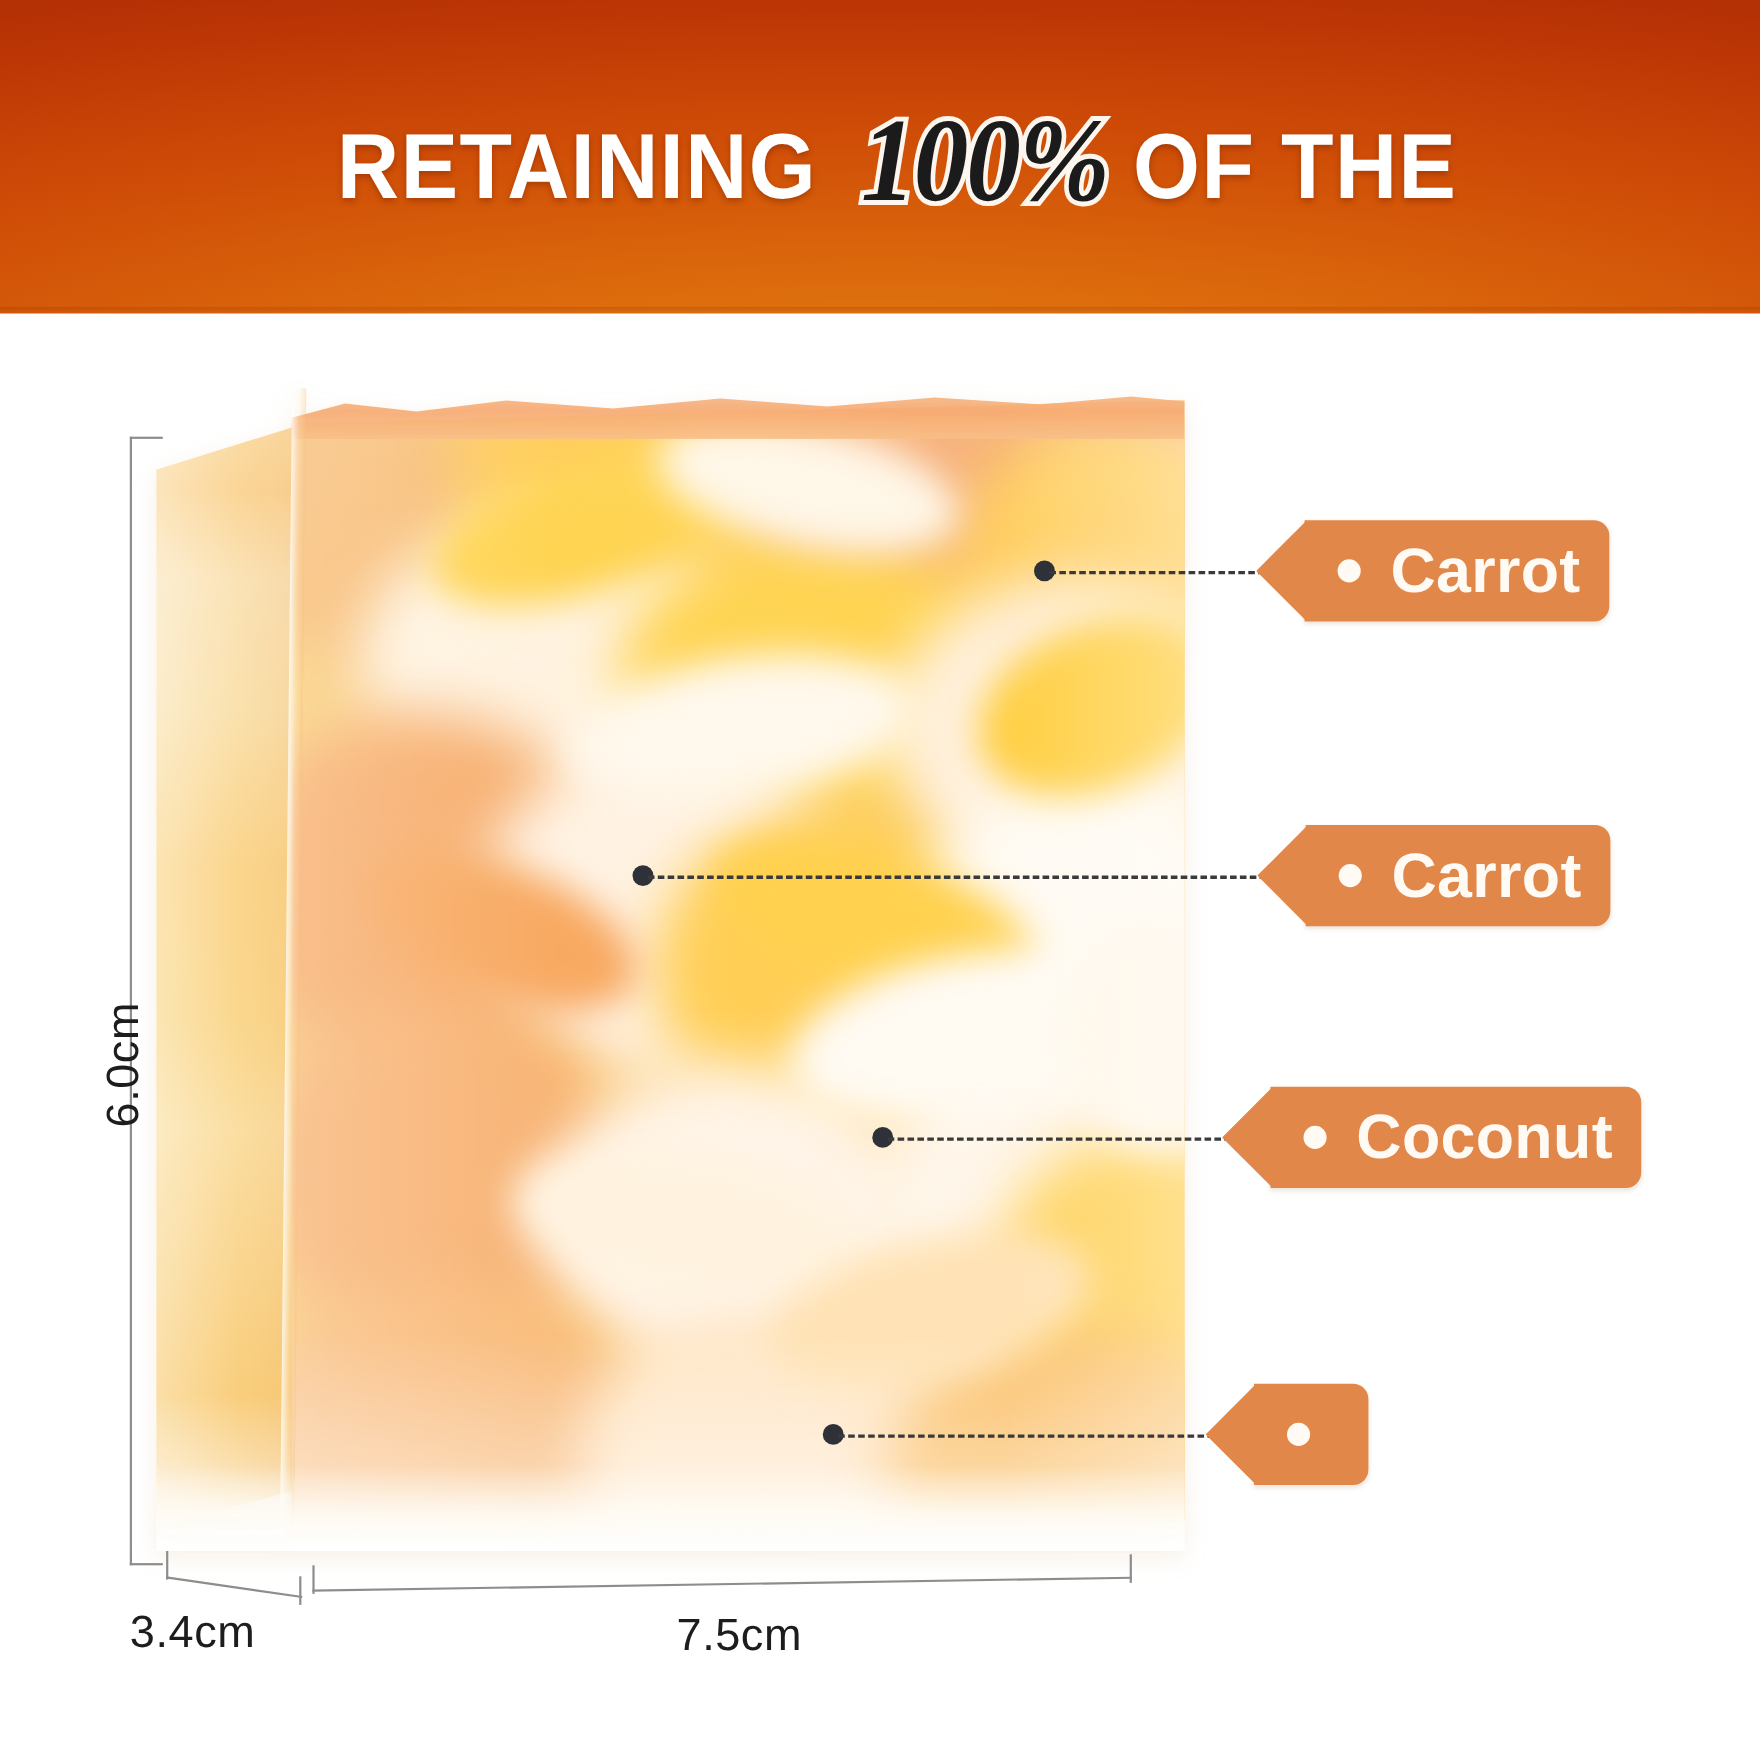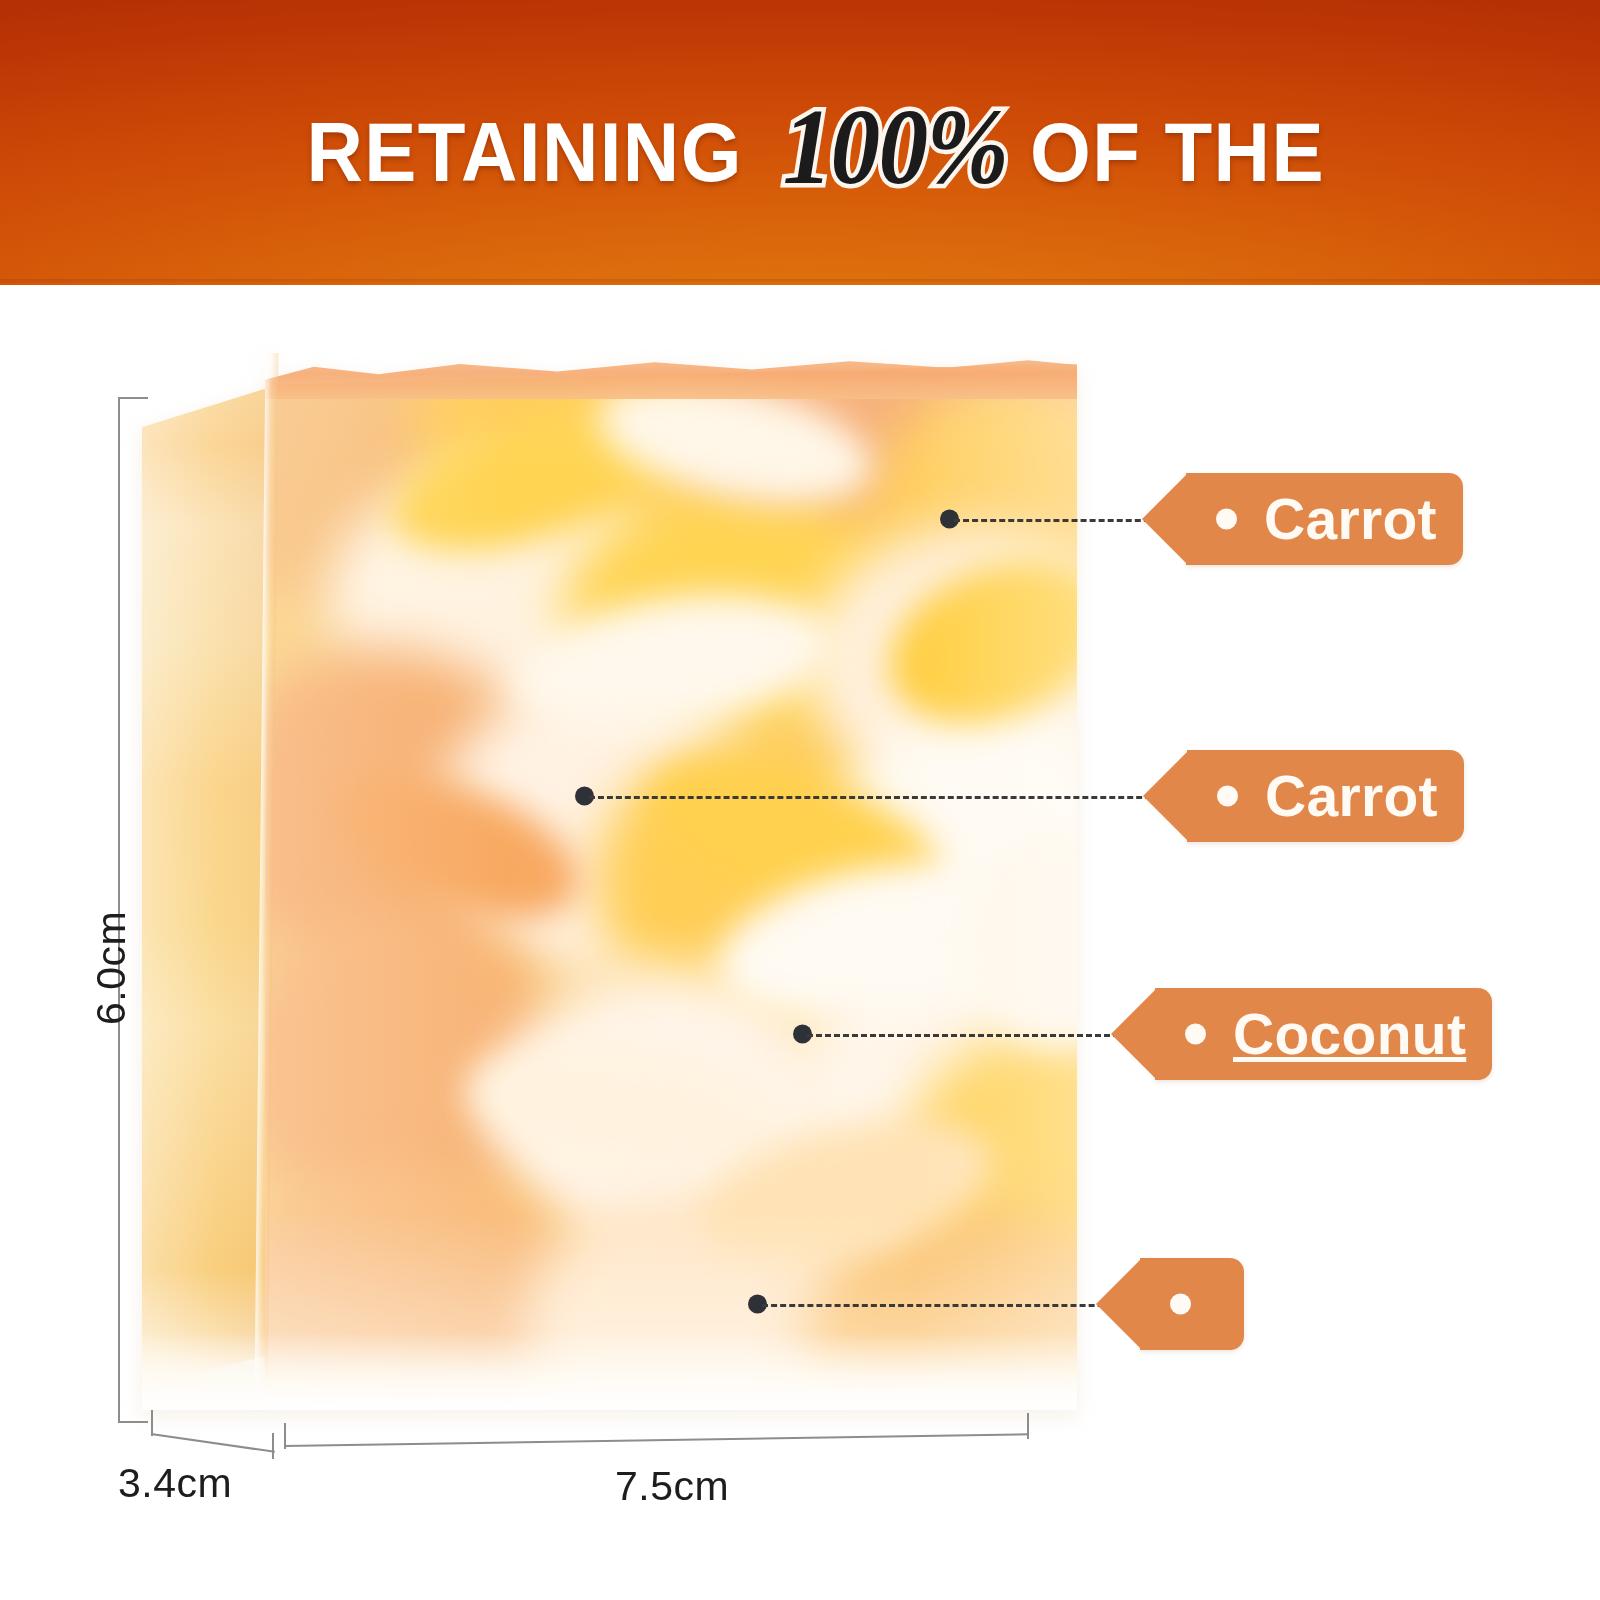--- a/index.html
+++ b/index.html
@@ -242,21 +242,21 @@
     <div class="dash" style="left:14px; width:598px;"></div>
     <div class="tag" style="margin-left:612px;">
       <span class="tag-dot"></span>
       <span class="tag-label">Carrot</span>
     </div>
   </div>
 
   <div class="callout" style="left:793px; top:703px;">
     <div class="dot"></div>
     <div class="dash" style="left:14px; width:348px;"></div>
-    <div class="tag" style="margin-left:362px;text-decoration:underline;">
+    <div class="tag" style="margin-left:362px;">
       <span class="tag-dot"></span>
       <span class="tag-label">Coconut</span>
     </div>
   </div>
 
   <div class="callout" style="left:748px; top:973px;">
     <div class="dot"></div>
     <div class="dash" style="left:14px; width:378px;"></div>
     <div class="tag" style="margin-left:392px;">
       <span class="tag-dot"></span>

